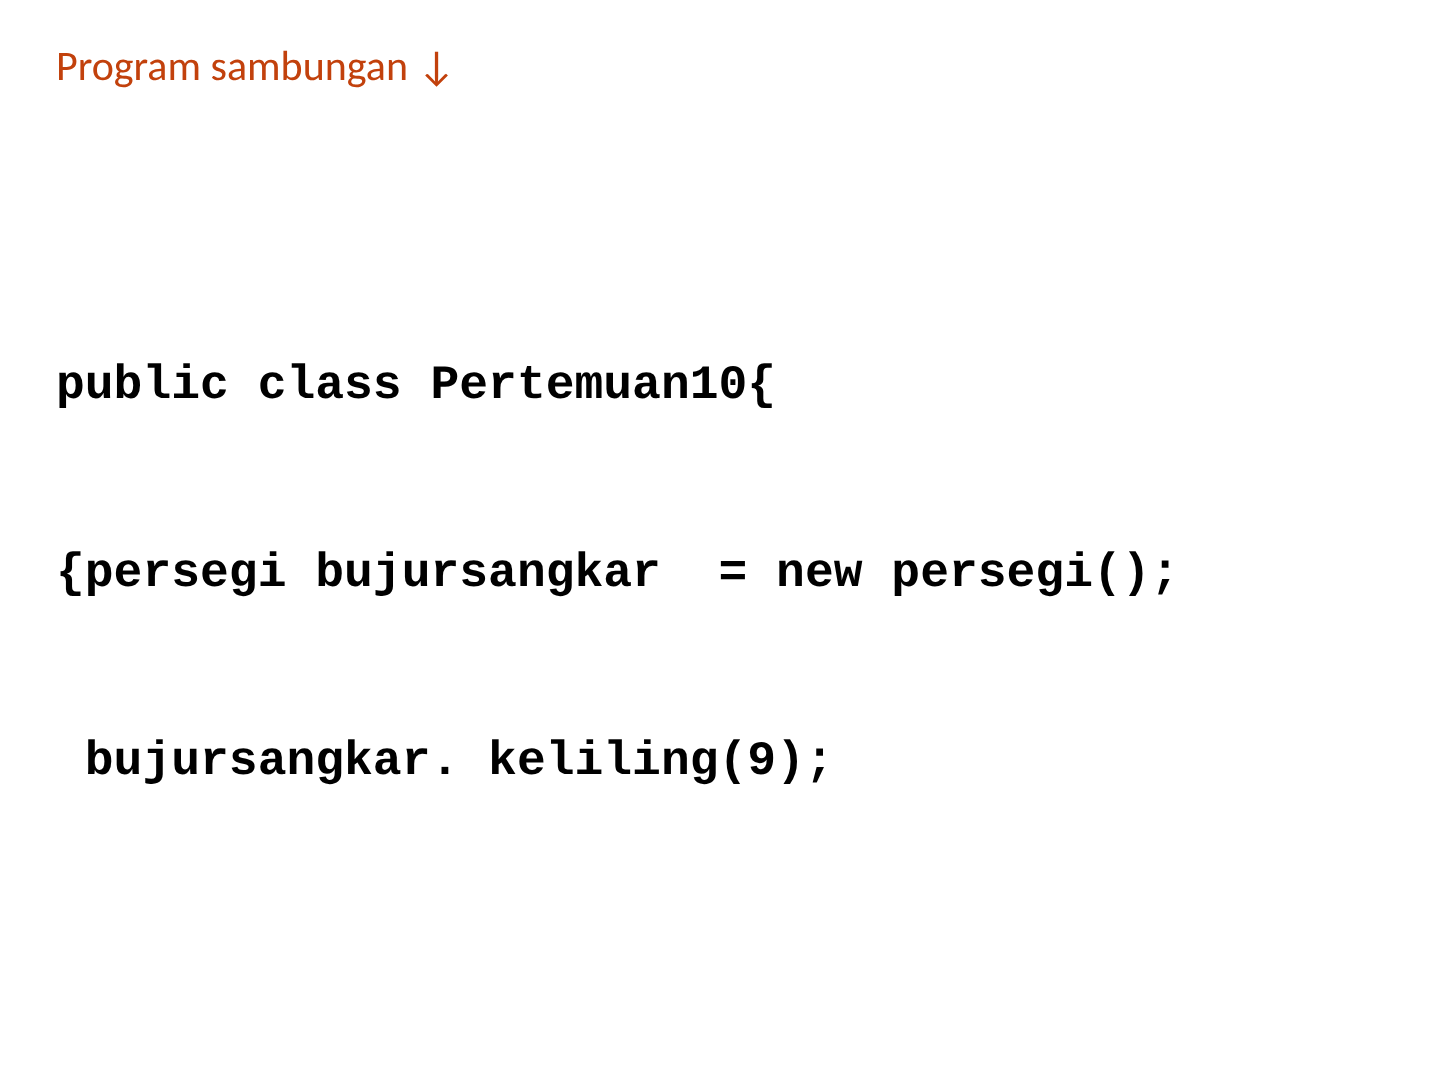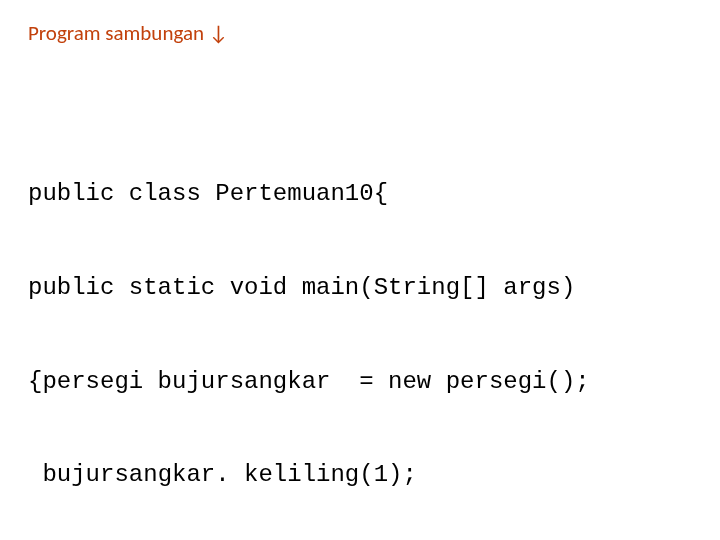--- a/index.html
+++ b/index.html
@@ -22,30 +22,30 @@
     }
     .code-block {
       font-family: 'Courier New', Courier, monospace;
       font-size: 24px;
       line-height: 1.3;
       color: #000000;
       white-space: pre-wrap;
     }
     .code-line {
       display: block;
+      font-weight: bold;
     }
   </style>
 </head>
 <body>
 
 <div class="heading">Program sambungan ↓</div>
 
 <div class="code-block">
   <span class="code-line">public class Pertemuan10{</span>
-  <span class="code-line">public static void main(String[] args)</span>
   <span class="code-line">{persegi bujursangkar  = new persegi();</span>
-  <span class="code-line"> bujursangkar. keliling(1);</span>
+  <span class="code-line"> bujursangkar. keliling(9);</span>
   
   
   
   
   
 </div>
 
 </body></html>

